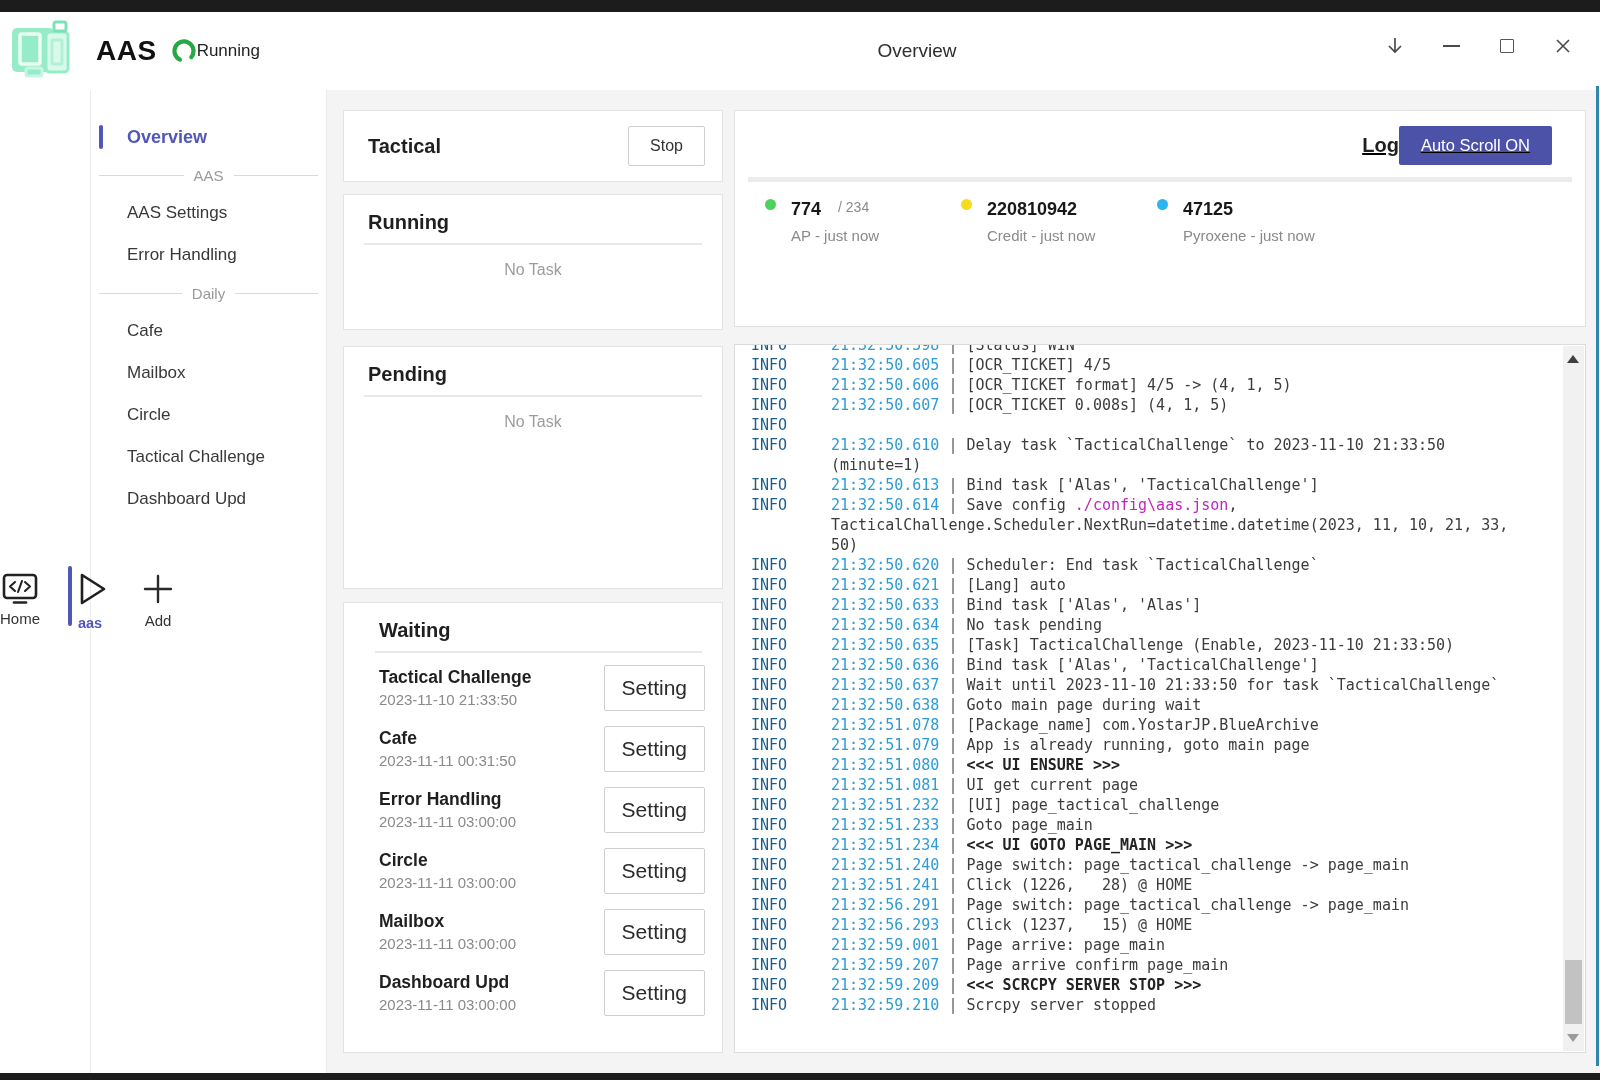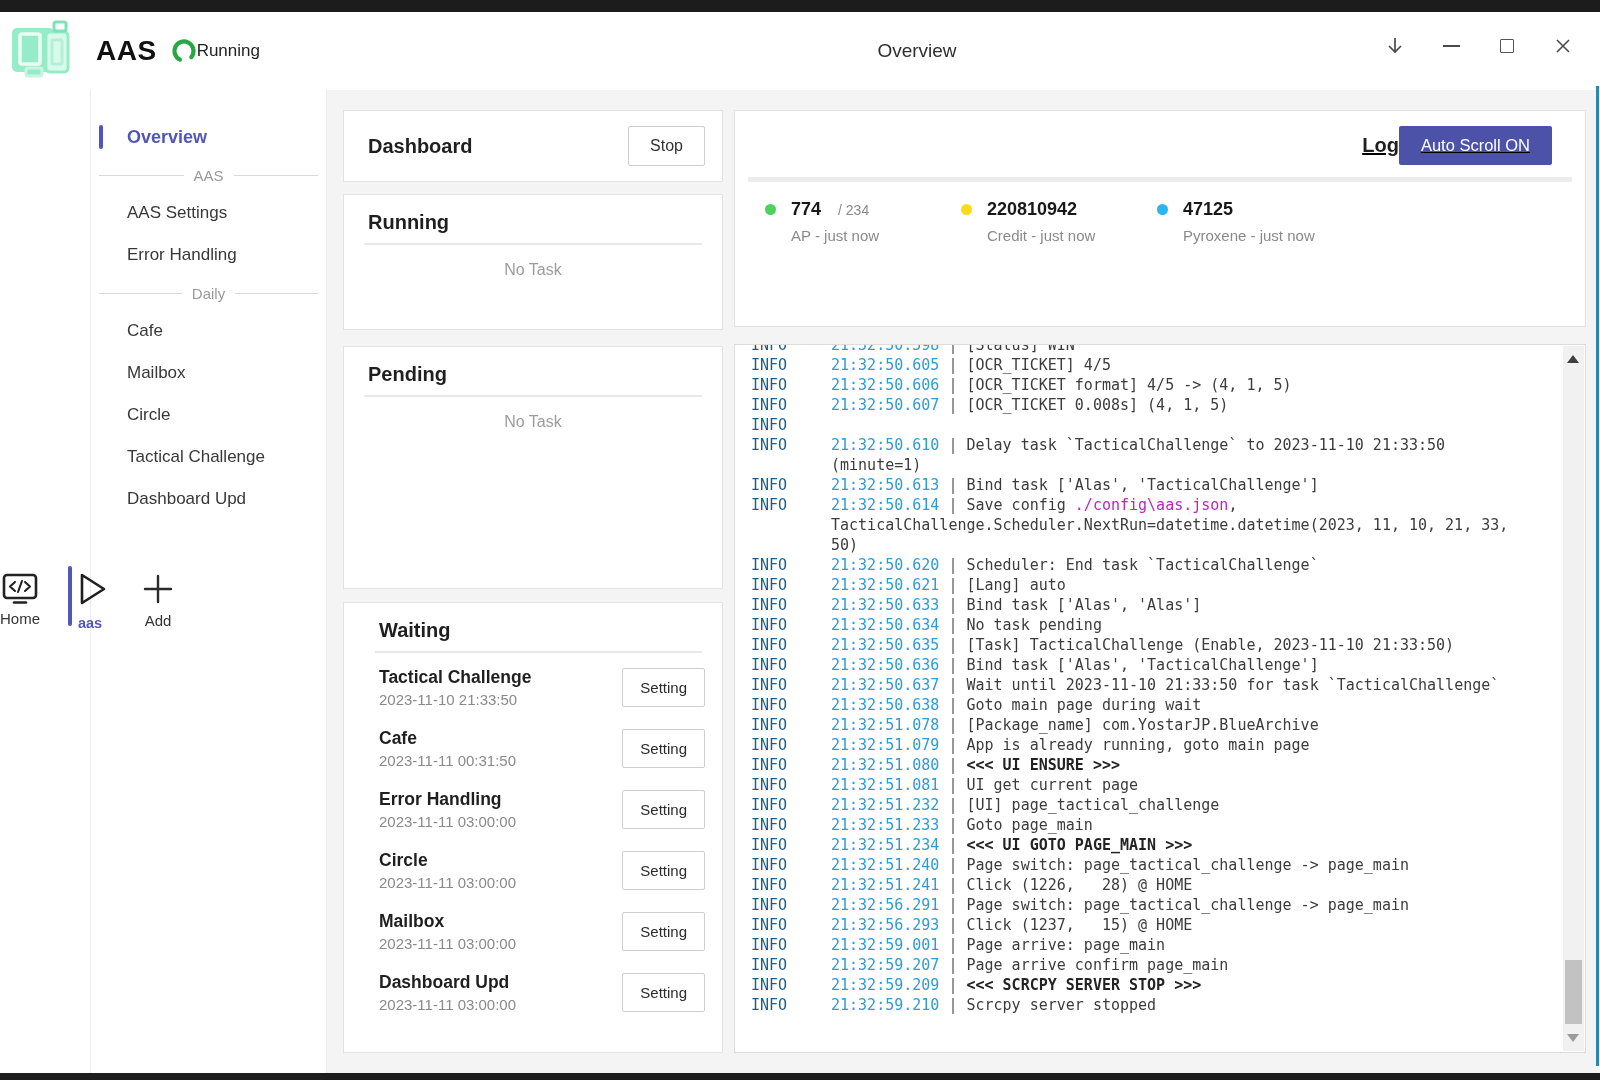--- a/index.html
+++ b/index.html
@@ -57,31 +57,31 @@
   .btn-stop { padding: 10px 21px; }
   .card-running { height: 136px; margin-bottom: 16px; }
   .card-pending { height: 243px; margin-bottom: 13px; }
   .card-waiting { flex: 1; padding-left: 11px; }
   .card-head { margin: 0 20px; padding: 16px 4px 9px; border-bottom: 2px solid #e9e9e9; }
   .empty { text-align: center; color: #9c9c9c; font-size: 16px; padding-top: 16px; }
   .wait-list { padding: 4px 17px 0 24px; }
   .wait-row { display: flex; align-items: center; justify-content: space-between; height: 61px; }
   .wait-name { font-size: 17.5px; font-weight: 700; color: #1f1f1f; }
   .wait-date { font-size: 15px; color: #8a8a8a; margin-top: 3px; }
-  .btn-setting { padding: 10px 17px; font-size: 15px; color: #2b2b2b; }
+  .btn-setting { padding: 10px 17px; font-size: 21px; color: #2b2b2b; }
 
   
   .card-logtop { height: 217px; margin-bottom: 17px; }
   .log-head { display: flex; align-items: center; justify-content: flex-end; padding: 15px 33px 0 42px; text-decoration: underline; }
   .btn-autoscroll { background: #4c52a8; color: #fff; border: none; border-radius: 2px;
     font-size: 16.5px; padding: 10px 22px; cursor: pointer; font-family: inherit; }
   .log-head-divider { height: 5px; background: #ececec; margin: 12px 13px 0; }
   .stats { display: flex; padding: 17px 0 0 30px; }
   .stat { width: 196px; }
-  .stat-top { display: flex; align-items: center; gap: 15px; }
+  .stat-top { display: flex; align-items: flex-start; gap: 15px; }
   .dot { width: 11px; height: 11px; border-radius: 50%; flex: 0 0 11px; }
   .stat-value { font-size: 18px; font-weight: 700; color: #181818; }
   .stat-total { font-size: 14px; color: #8a8a8a; margin-left: 2px; }
   .stat-label { margin: 7px 0 0 26px; font-size: 15px; color: #8a8a8a; }
 
   .console { flex: 1; position: relative; background: #fff; border: 1px solid #dcdcdc; overflow: hidden;
     font-family: "DejaVu Sans Mono", monospace; font-size: 15px; line-height: 20px;
     padding: 0 68px 0 16px; }
   .log-lines { margin-top: -10px; }
   .log-entry { display: flex; }
@@ -218,21 +218,21 @@
         </div>
         <div class="nav-item">
           <span class="nav-label">Dashboard Upd</span>
         </div>
       </nav>
 
     <main class="main">
 
       <div class="col-left">
         <div class="card card-scheduler">
-          <span class="card-title">Dashboard</span>
+          <span class="card-title">Tactical</span>
           <button class="btn btn-stop">Stop</button>
         </div>
 
         <div class="card card-running">
           <div class="card-head">
             <span class="card-title">Running</span>
           </div>
           <div class="empty">No Task</div>
         </div>
 

